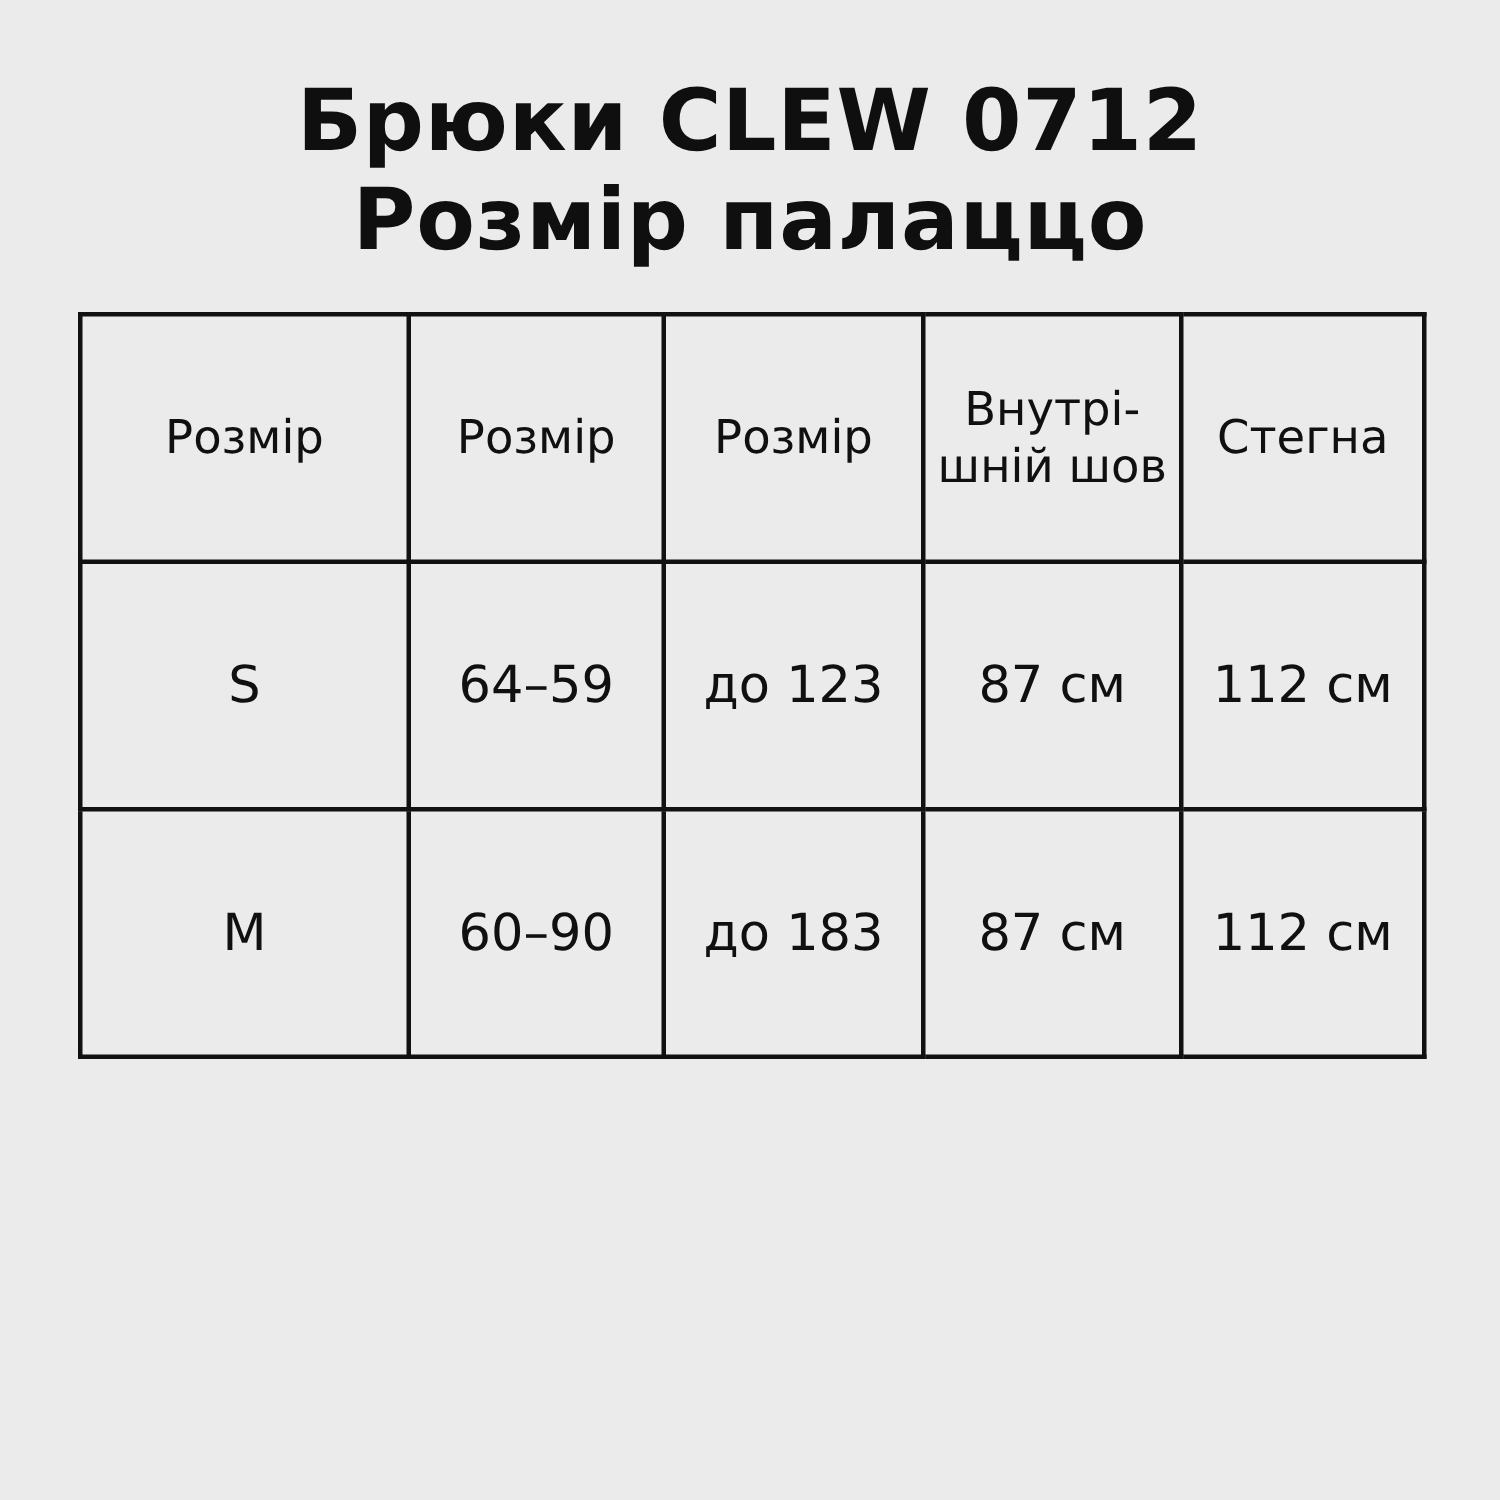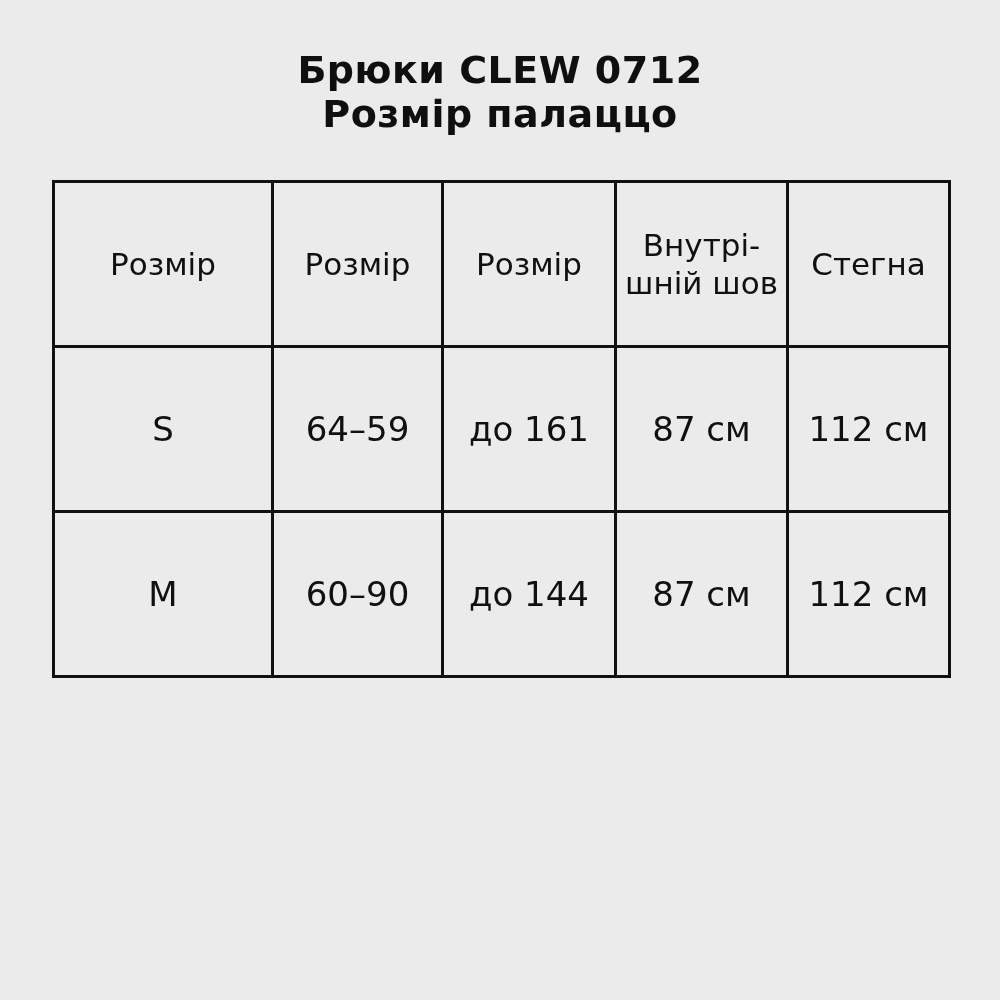--- a/index.html
+++ b/index.html
@@ -18,28 +18,28 @@
     width: 1000px;
     height: 1000px;
     box-sizing: border-box;
     position: relative;
   }
   .title-block {
     padding-top: 48px;
     text-align: center;
   }
   .title-line {
-    font-size: 38px;
+    font-size: 57px;
     font-weight: 700;
     line-height: 1.16;
     letter-spacing: 0.5px;
     color: #0f0f0f;
   }
   .table-wrap {
-    margin-top: 44px;
+    margin-top: 28px;
     padding: 0 52px;
     border-radius: 14px;
   }
   table.size-table {
     width: 896px;
     border-collapse: collapse;
     table-layout: fixed;
   }
   table.size-table td,
   table.size-table th {
@@ -99,28 +99,28 @@
             <span>Внутрі-</span>
             <span>шній шов</span>
           </th>
           <th>Стегна</th>
         </tr>
       </thead>
       <tbody>
         <tr>
           <td class="cell-size">S</td>
           <td>64–59</td>
-          <td>до 161</td>
+          <td>до 123</td>
           <td>87 см</td>
           <td>112 см</td>
         </tr>
         <tr>
           <td class="cell-size">M</td>
           <td>60–90</td>
-          <td>до 144</td>
+          <td>до 183</td>
           <td>87 см</td>
           <td>112 см</td>
         </tr>
       </tbody>
     </table>
   </div>
 
 </div>
 
 </body></html>

